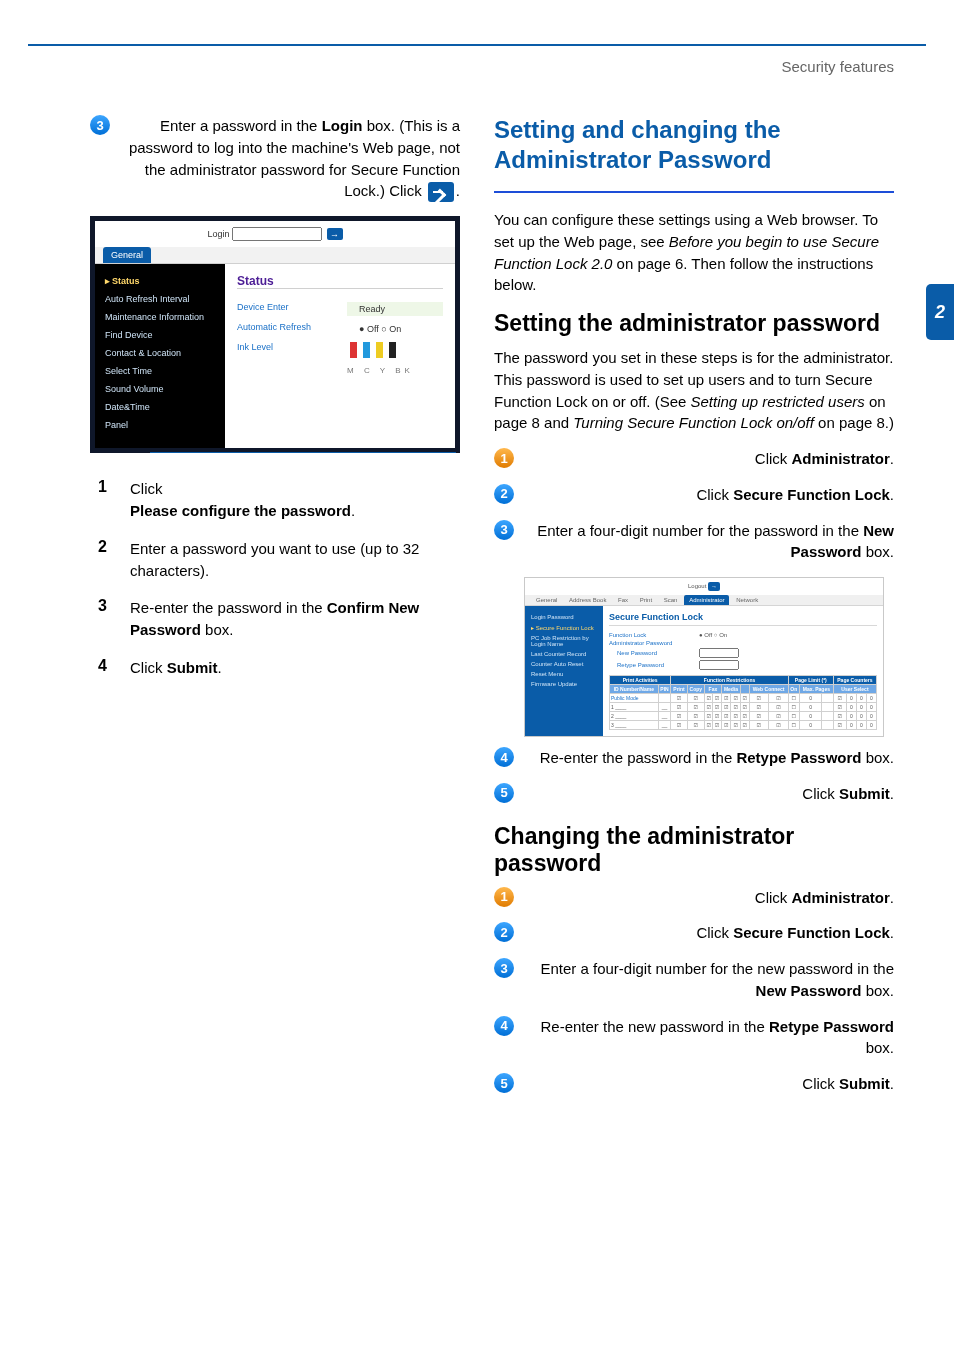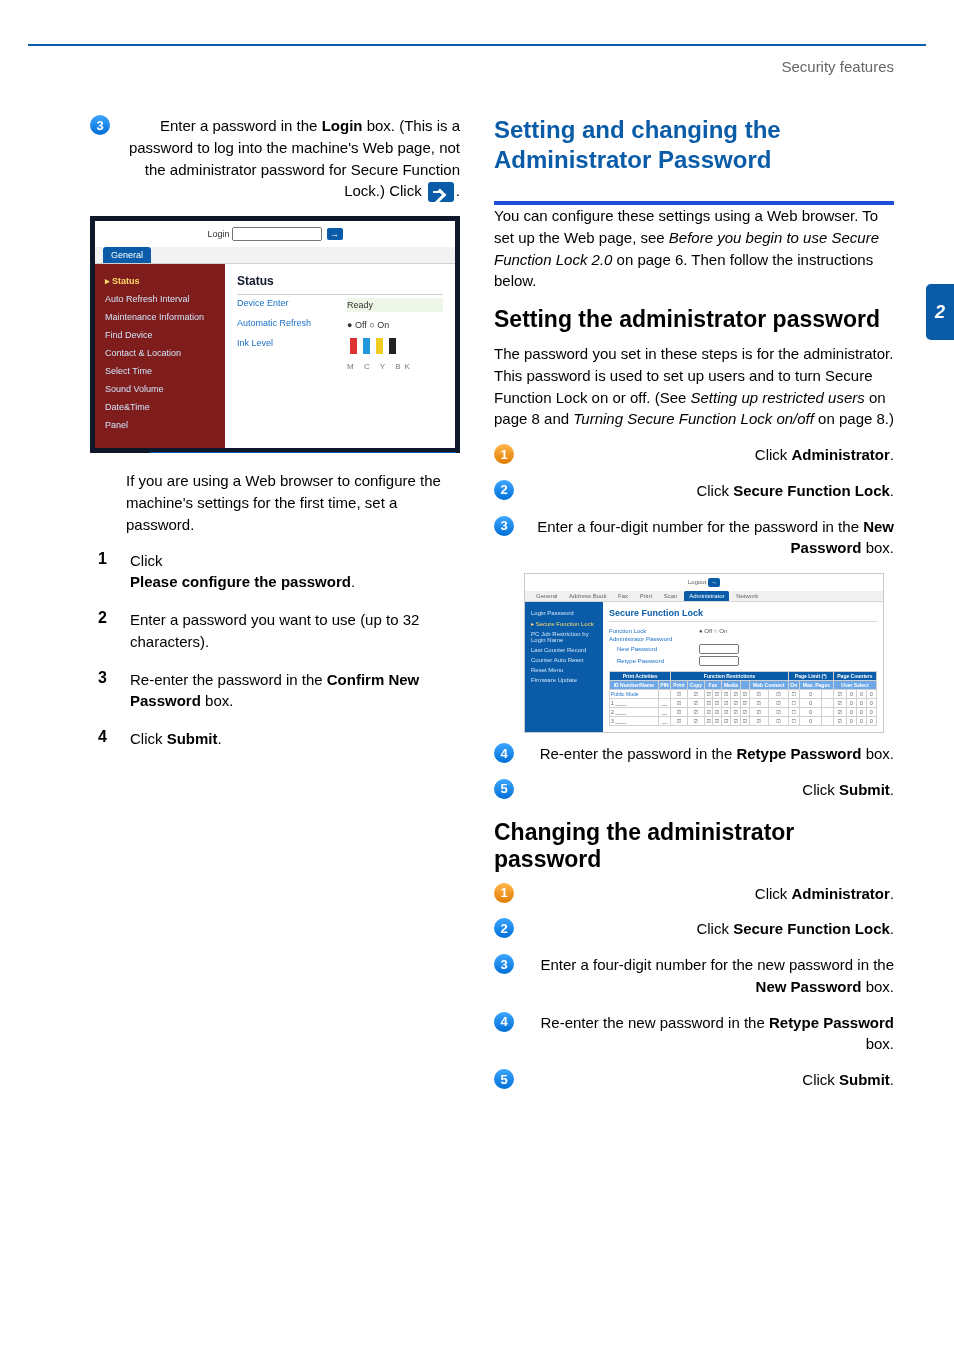--- a/index.html
+++ b/index.html
@@ -26,49 +26,49 @@
     .ntext { flex: 1; line-height: 1.45; }
     .screenshot { margin: 14px 0 10px 0; }
     
     .ss1 { width: 370px; border: 5px solid #0f172a; font-size: 9px; color: #333; }
     .ss1 .tabbar { padding: 6px 10px; text-align: center; }
     .ss1 .tabbar input { width: 90px; font-size: 9px; }
     .ss1 .btn-go { display:inline-block; width:16px; height:12px; background:#0a5ca8; color:#fff; text-align:center; line-height:12px; border-radius:2px; margin-left:2px;}
     .ss1 .tabrow { background:#f2f2f2; padding:0 8px; border-bottom:1px solid #d0d0d0;}
     .ss1 .tab { display:inline-block; background:#0a5ca8; color:#fff; padding:3px 8px; font-size:9px; border-radius:3px 3px 0 0;}
     .ss1 .body { display:flex; }
-    .ss1 .side { width:130px; background:#7f1d1d; color:#fff; padding:8px 10px 14px 10px; }
+    .ss1 .side { width:130px; background:#000000; color:#fff; padding:8px 10px 14px 10px; }
     .ss1 .side div { padding:4px 0; font-size:9px; color:#cfe4f7;}
     .ss1 .side .sel { color:#ffd86b; font-weight:bold;}
     .ss1 .main { flex:1; padding:10px 12px; }
-    .ss1 .main h4 { color:#0f172a; font-size:12px; font-weight:bold; border-bottom:1px solid #d0d0d0; padding-bottom:6px; }
+    .ss1 .main h4 { color:#4c1d95; font-size:12px; font-weight:bold; border-bottom:1px solid #d0d0d0; padding-bottom:0; margin-bottom:10px;}
     .ss1 .row { display:flex; font-size:9px; padding:3px 0;}
     .ss1 .row .k { width:110px; color:#1a70c7;}
-    .ss1 .row .v { background:#eef7e7; flex:1; padding:2px 0;}
+    .ss1 .row .v { background:#eef7e7; flex:1; padding:2px 12px;}
     .ss1 .ink span{display:inline-block;width:7px;height:16px;margin:0 3px;}
     
     .ss2 { width: 360px; border:1px solid #c9c9c9; font-size:6px; color:#555; margin-left:30px;}
     .ss2 .top { text-align:center; padding:4px;}
     .ss2 .tabs { background:#f0f0f0; padding:0 6px; border-bottom:1px solid #d5d5d5;}
     .ss2 .tabs span{display:inline-block; padding:2px 5px; font-size:6px; color:#666;}
     .ss2 .tabs .act{ background:#0a5ca8; color:#fff; border-radius:2px 2px 0 0;}
     .ss2 .body{display:flex;}
     .ss2 .side{width:78px; background:#0a5ca8; color:#cfe4f7; padding:6px 6px 20px 6px;}
     .ss2 .side div{padding:2px 0; font-size:6px;}
     .ss2 .side .sel{color:#ffd86b;}
     .ss2 .main{flex:1; padding:6px;}
     .ss2 .main h5{color:#0a5ca8; font-size:9px; font-weight:bold; border-bottom:1px solid #d8d8d8; padding-bottom:3px; margin-bottom:5px;}
     .ss2 .frow{font-size:6px; padding:1px 0;}
     .ss2 .frow .lbl{color:#1a70c7; display:inline-block; width:90px;}
     .ss2 table{border-collapse:collapse; width:100%; margin-top:4px; font-size:5px;}
     .ss2 th, .ss2 td{border:1px solid #d0d0d0; padding:1px; text-align:center;}
     .ss2 th{ background:#0a5ca8; color:#fff;}
     .ss2 .bluehead th{background:#6fa8e6;}
     h1.section { color:#0a5ca8; font-size:24px; font-weight:bold; line-height:1.25; margin-bottom:6px;}
-    .under { border-bottom:4px solid #1d4ed8; margin:0 0 0 0; padding-bottom:20px;}
+    .under { border-bottom:2px solid #1d4ed8; margin:0 0 16px 0; padding-bottom:10px;}
     .para { line-height:1.45; margin-bottom:14px;}
     h2.sub { font-weight:bold; font-size:23px; margin:10px 0 10px 0;}
     .rsteps { margin-left:0;}
     .rstep { display:flex; align-items:flex-start; margin-bottom:14px;}
     .side-tab { position:absolute; right:0; top:240px; width:28px; height:56px; background:#0a5ca8; border-radius:5px 0 0 5px; color:#fff; display:flex; align-items:center; justify-content:center; font-weight:bold; font-size:18px; font-style:italic;}
     .arrow-icon { display:inline-block; width:26px; height:20px; background:#0a5ca8; border-radius:3px; vertical-align:middle; position:relative; margin:0 2px;}
     .arrow-icon::after{content:""; position:absolute; left:6px; top:5px; width:6px; height:10px; border-right:3px solid #fff; border-top:3px solid #fff; transform:rotate(45deg) translate(2px,2px);}
     .arrow-icon::before{content:""; position:absolute; left:5px; top:9px; width:10px; height:2px; background:#fff;}
     .xref { font-style: italic; }
   </style>
@@ -128,21 +128,20 @@
                   <span class="k"></span>
                   <span style="font-size:8px;color:#777;letter-spacing:4px;">M    C    Y    BK</span>
                 </div>
             </div>
           </div>
         </div>
       </div>
 
       <div>
         <div class="note-line"></div>
-        <div class="note-body">If you are using a Web browser to configure the machine's settings for the first time, set a password.</div>
         <div class="note-list">
           <div class="nstep">
               <span class="nnum">1</span>
               <div class="ntext"><span>Click </span><br><span class="bold">Please configure the password</span><span>.</span></div>
             </div>
           <div class="nstep">
               <span class="nnum">2</span>
               <div class="ntext">Enter a password you want to use (up to 32 characters).</div>
             </div>
           <div class="nstep">

